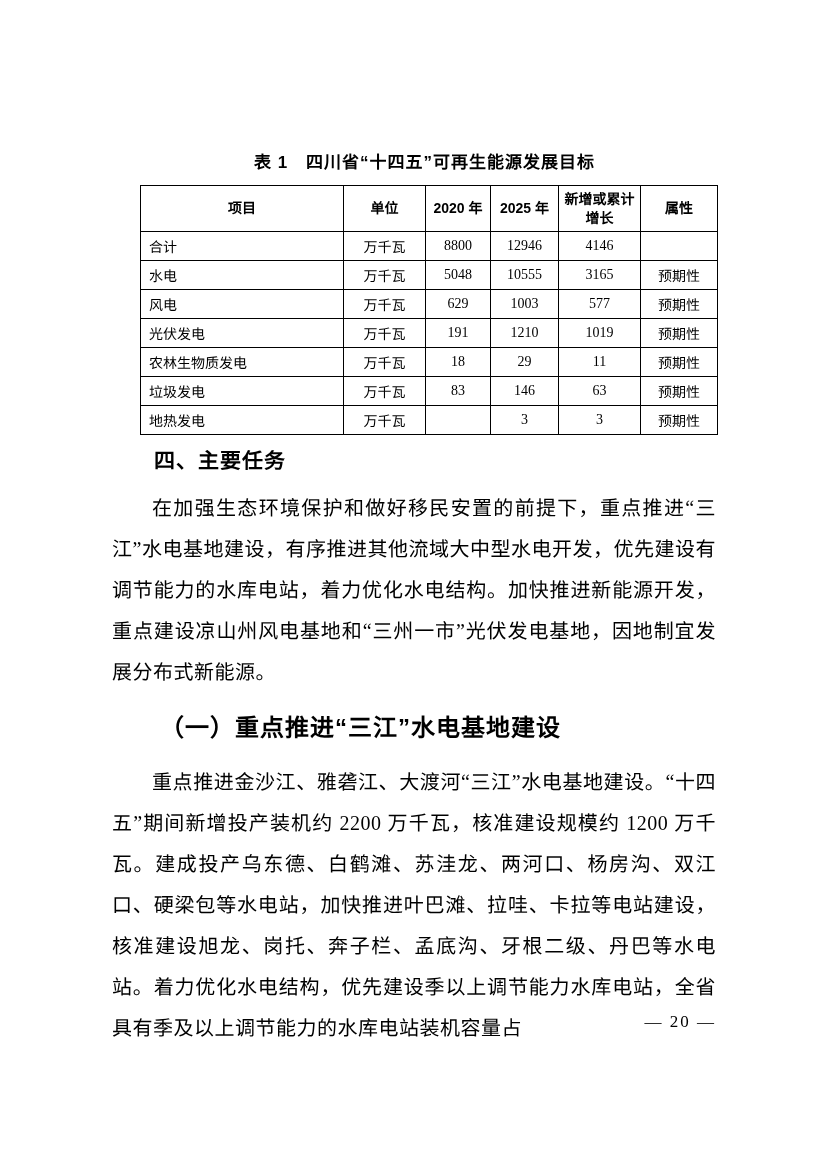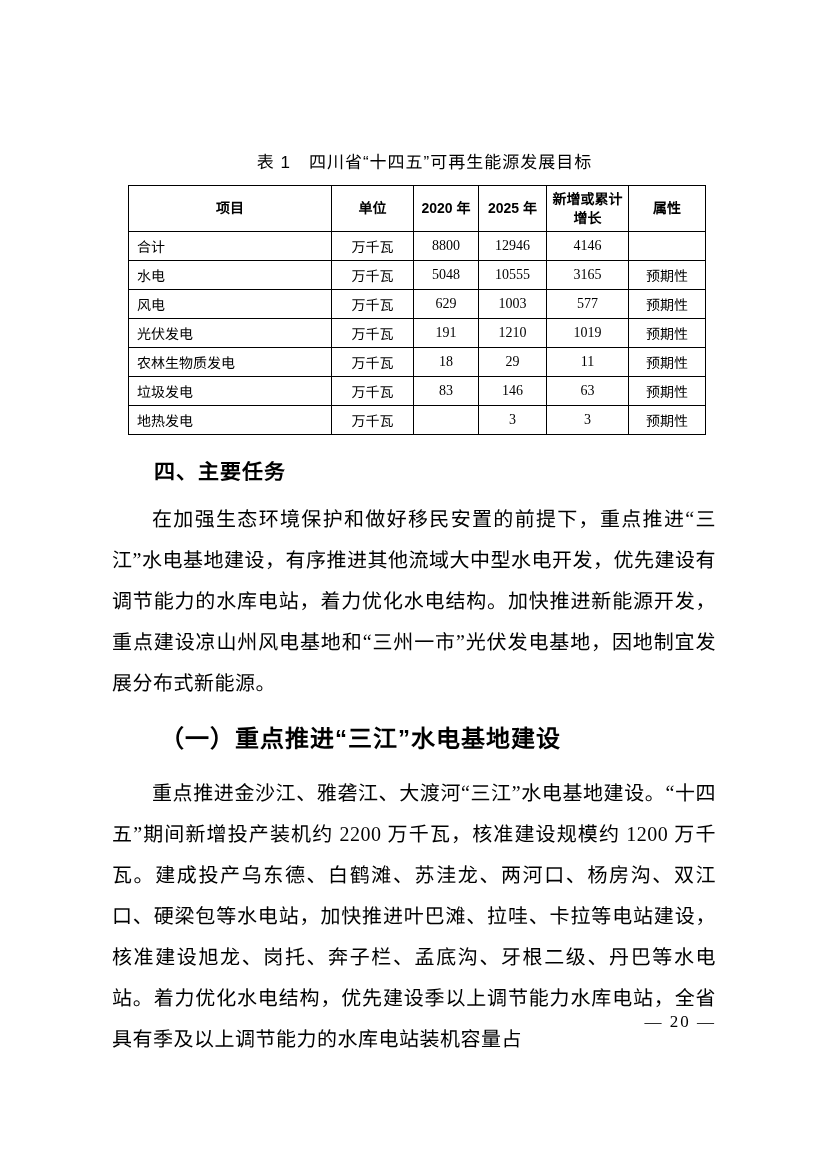--- a/index.html
+++ b/index.html
@@ -15,27 +15,27 @@
   .page {
     position: absolute;
     inset: 0;
     padding: 148px 110px 0 112px;
   }
   .table-title {
     width: 577px;
     margin-left: 24px;
     text-align: center;
     font-family: "Liberation Sans", "DejaVu Sans", sans-serif;
-    font-weight: normal;
+    font-weight: bold;
     font-size: 17px;
     margin-bottom: 12px;
     letter-spacing: 1px;
   }
   table.data-table {
-    margin-left: 16px;
+    margin-left: 28px;
     width: 577px;
     border-collapse: collapse;
     table-layout: fixed;
   }
   table.data-table th, table.data-table td {
     border: 1px solid #000;
     font-size: 14px;
     text-align: center;
     vertical-align: middle;
     padding: 2px 4px;
@@ -48,21 +48,21 @@
   }
   table.data-table td {
     height: 29px;
     font-family: "Liberation Serif", "DejaVu Serif", serif;
   }
   table.data-table td.col-first {
     text-align: left;
     padding-left: 8px;
   }
   .section-heading {
-    margin-top: 20px;
+    margin-top: 9px;
     text-indent: 2em;
     font-family: "Liberation Sans", "DejaVu Sans", sans-serif;
     font-weight: bold;
     font-size: 21px;
     letter-spacing: 1px;
   }
   .body-para {
     margin-top: 14px;
     font-size: 20px;
     line-height: 41px;

